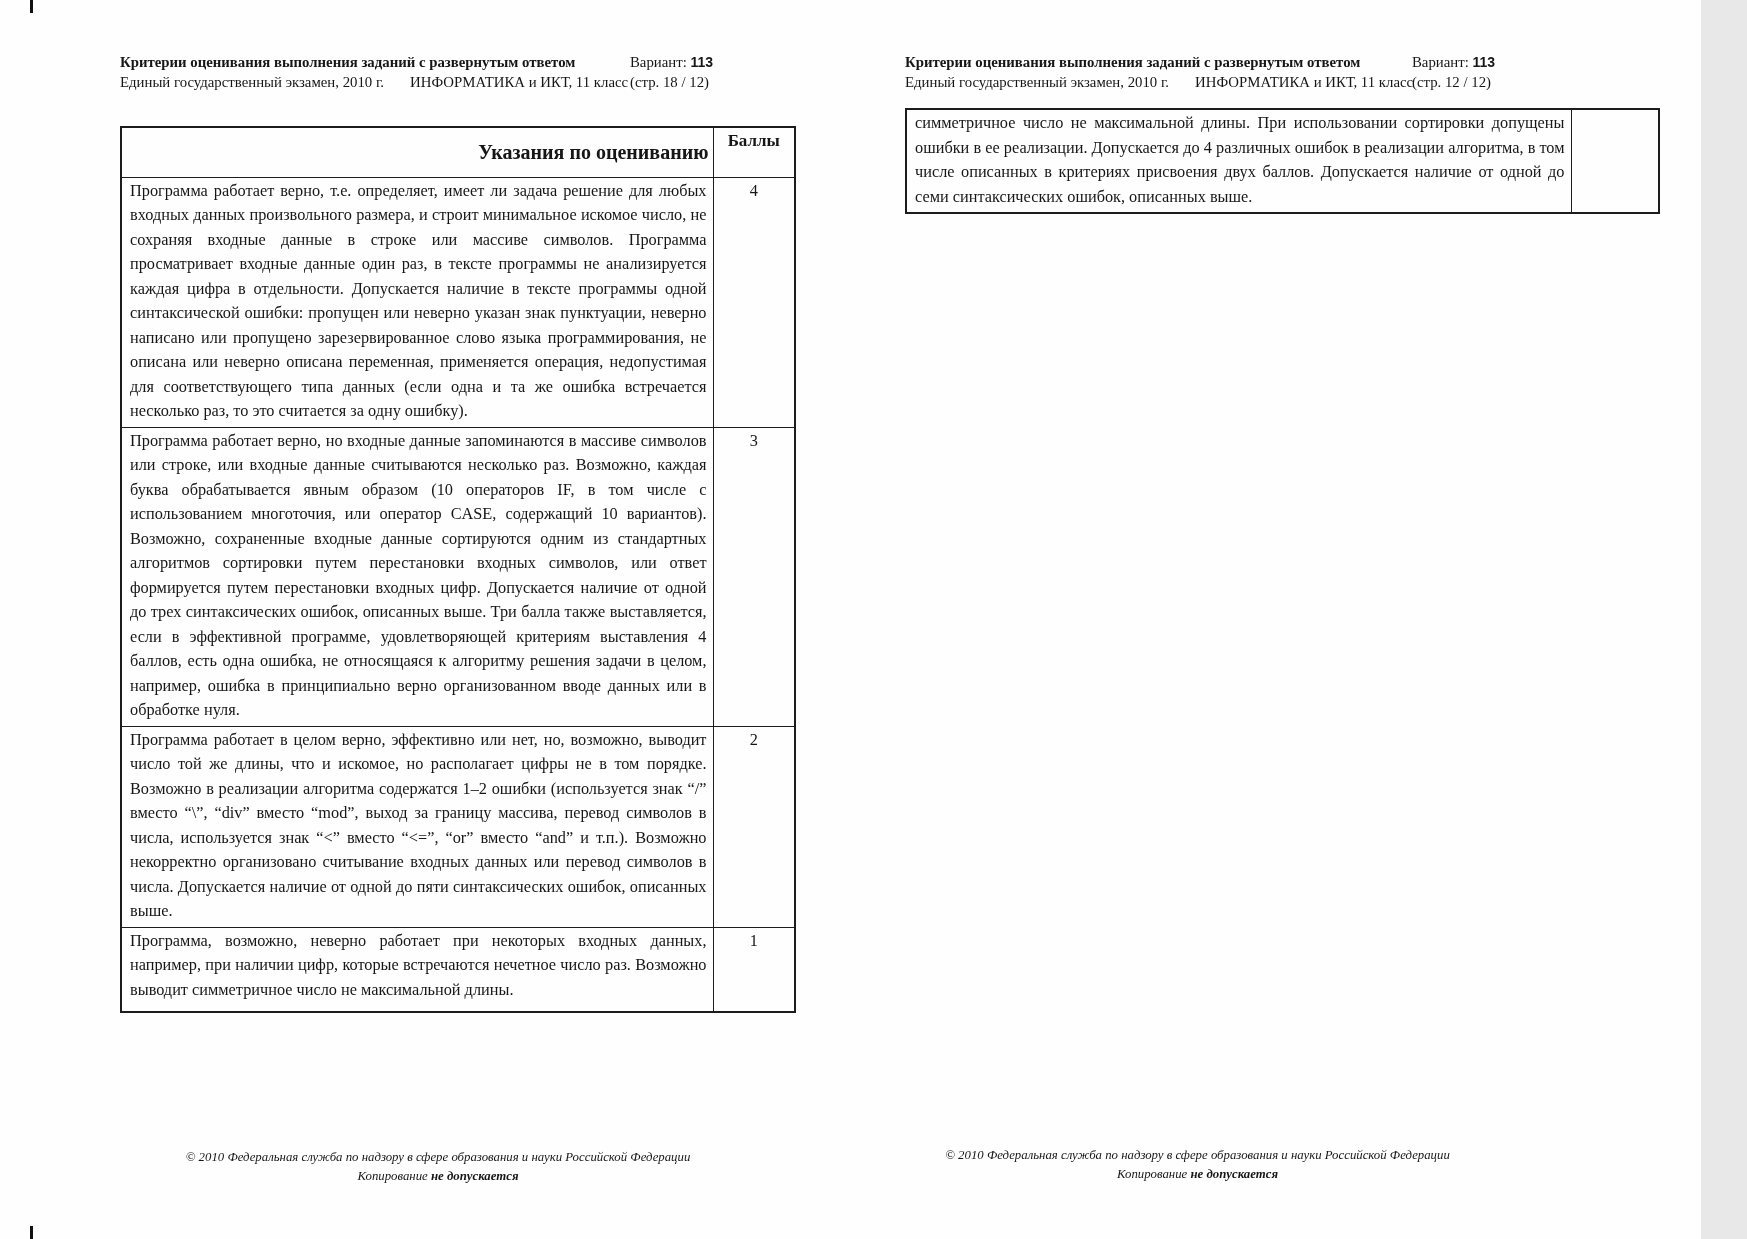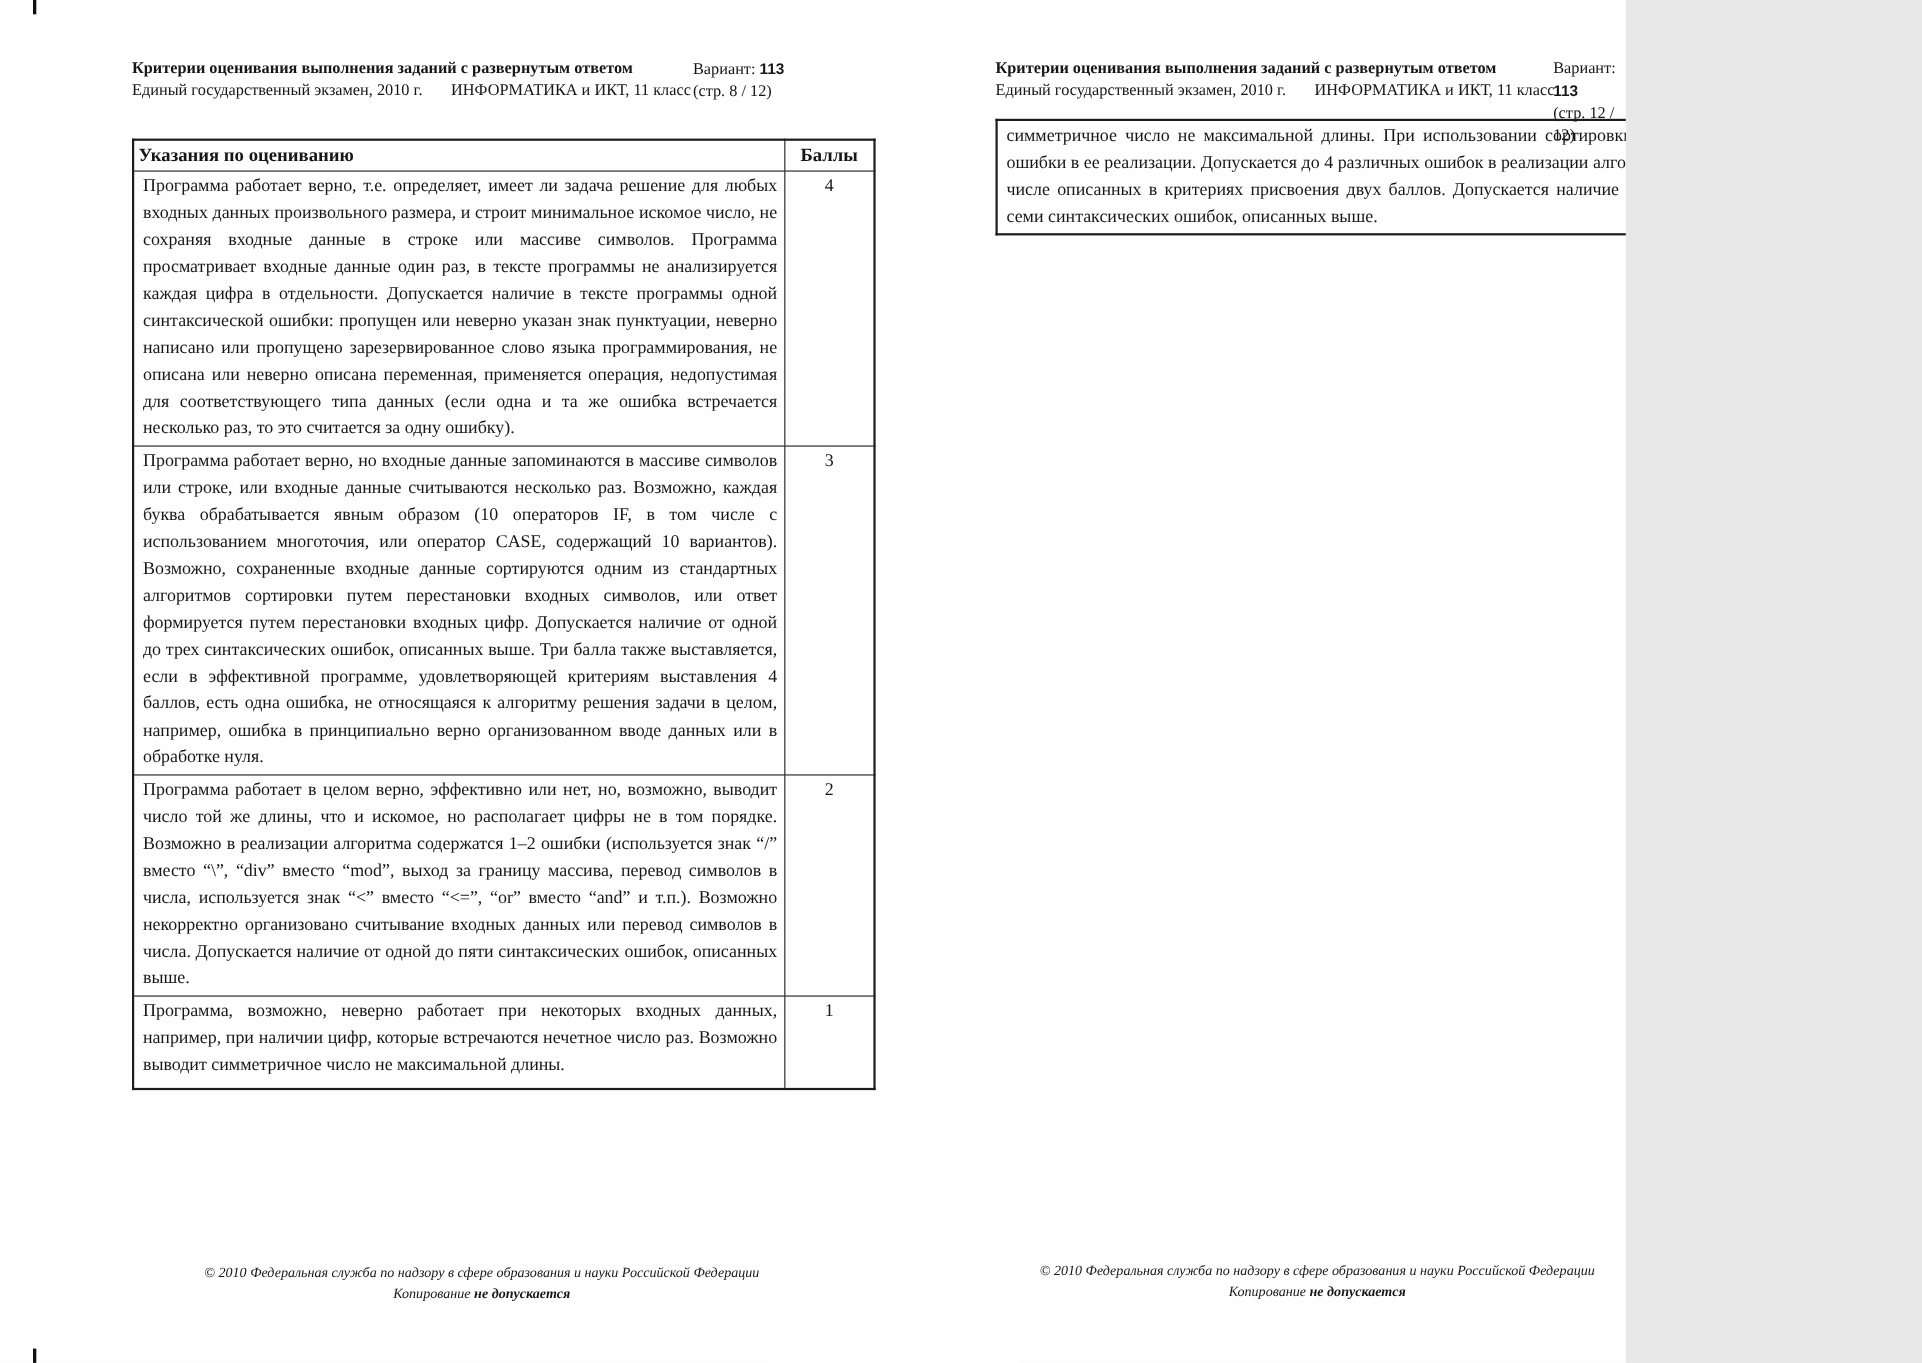--- a/index.html
+++ b/index.html
@@ -1,19 +1,19 @@
 <!DOCTYPE html>
 <html><head>
 <meta charset="utf-8">
 <style>
   * { margin: 0; padding: 0; box-sizing: border-box; }
   html, body { background: #e8e8e8; }
   .canvas {
     position: relative;
-    width: 1478px;
+    width: 1701px;
     height: 1239px;
     background: #fefefe;
     font-family: "Liberation Serif", "DejaVu Serif", serif;
     color: #161616;
     overflow: hidden;
   }
   .scan-mark {
     position: absolute;
     left: 30px;
     width: 3px;
@@ -36,21 +36,21 @@
     border-collapse: collapse;
     table-layout: fixed;
     font-size: 16.3px;
     line-height: 24.5px;
   }
   table.criteria th, table.criteria td {
     border: 1px solid #1c1c1c;
     vertical-align: top;
   }
   table.criteria { border: 2px solid #1c1c1c; }
-  th.col1-h { font-size: 17px; font-weight: bold; text-align: left; padding: 1px 4px; }
+  th.col1-h { font-size: 20px; font-weight: bold; text-align: right; padding: 12px 4px; }
   th.col2-h { font-size: 17px; font-weight: bold; text-align: center; padding: 1px 4px; }
   td.txt { text-align: justify; padding: 1px 6px 3px 8px; margin-left: 40px; }
   td.score { text-align: center; padding-top: 1px; }
   .clip { height: 79px; overflow: hidden; }
   tr.max-row td.txt { text-align: right; font-style: italic; padding-right: 12px; }
   tr.max-row td.score { font-style: italic; }
 
   
   .page-footer {
     position: absolute;
@@ -85,21 +85,21 @@
   <div class="scan-mark bottom"></div>
 
   <div class="page-header" id="hdr-left">
     <div class="hdr-title">Критерии оценивания выполнения заданий с развернутым ответом</div>
     <div class="hdr-sub">
       <span>Единый государственный экзамен, 2010 г.</span><span class="subject">ИНФОРМАТИКА и ИКТ, 11  класс</span>
     </div>
   </div>
   <div class="hdr-meta" id="meta-left">
     <div><span>Вариант:</span> <span class="sans">113</span></div>
-    <div>(стр. 8 / 12)</div>
+    <div>(стр. 18 / 12)</div>
   </div>
 
   <table class="criteria" id="table-left">
     <colgroup>
         <col class="c1">
         <col class="c2">
       </colgroup>
     <thead>
       <tr>
         <th class="col1-h">Указания по оцениванию</th>

